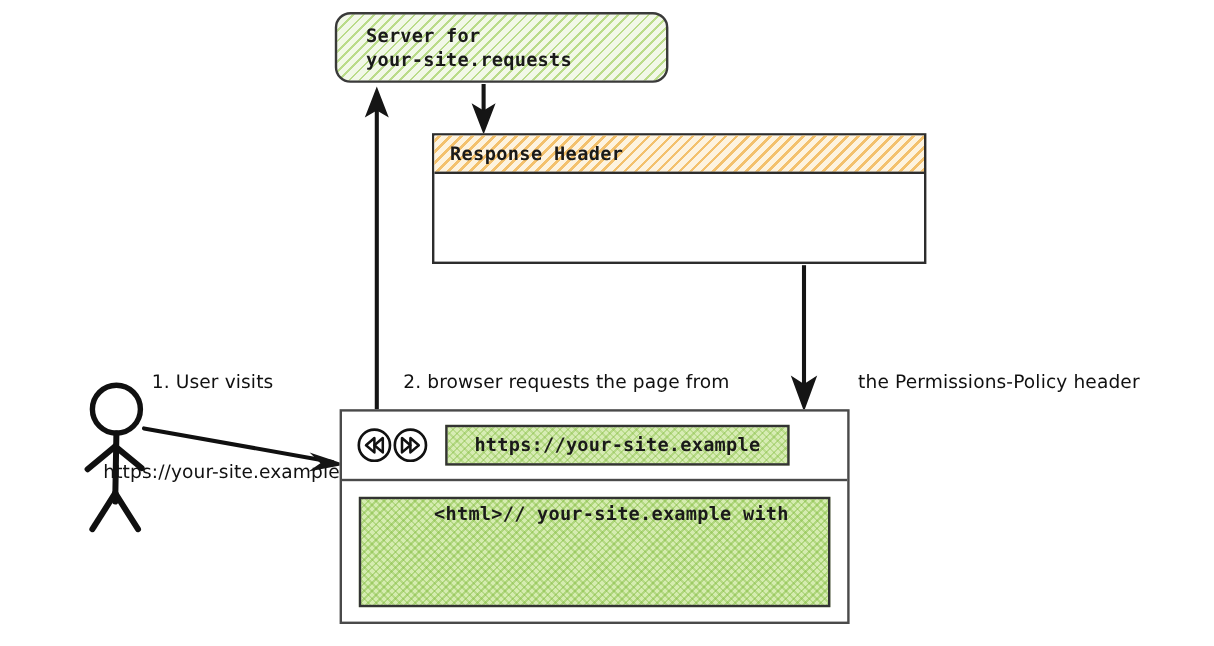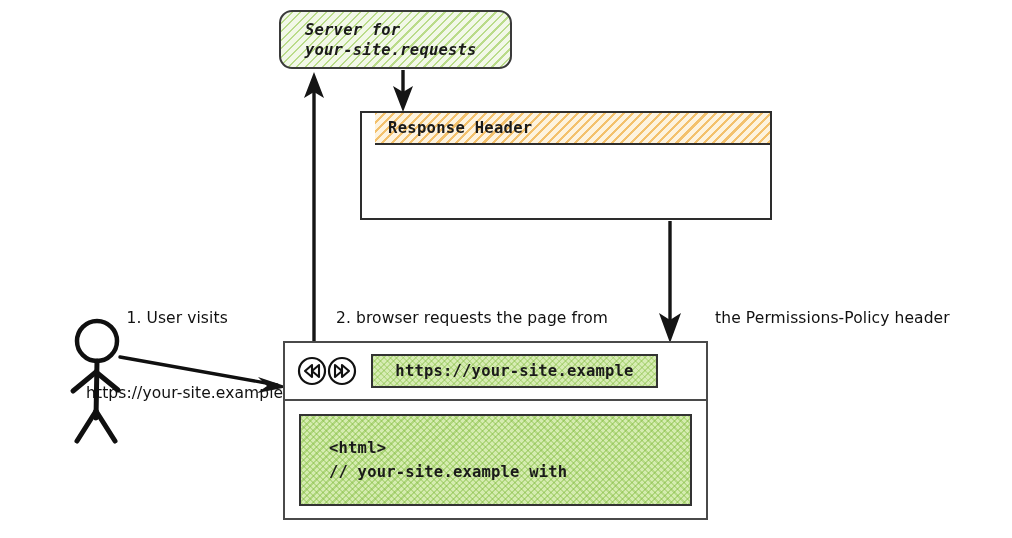--- a/index.html
+++ b/index.html
@@ -16,38 +16,37 @@
     height: 538px;
     background: #ffffff;
     overflow: hidden;
   }
 
   
   #server-box {
     position: absolute;
     left: 279px;
     top: 10px;
-    width: 233px;
+    width: 278px;
     height: 59px;
     box-sizing: border-box;
     border: 2px solid #3a3a3a;
     border-radius: 13px;
     background-color: #f2f8e8;
     background-image: repeating-linear-gradient(
         -45deg,
         rgba(140, 196, 60, 0.55) 0px,
         rgba(140, 196, 60, 0.55) 1.6px,
         rgba(255, 255, 255, 0) 1.6px,
         rgba(255, 255, 255, 0) 6px
     );
     display: flex;
     flex-direction: column;
     justify-content: center;
     padding-left: 24px;
-    font-style: italic;
   }
   .mono {
     font-family: "DejaVu Sans Mono", "Liberation Mono", monospace;
     color: #1a1a1a;
   }
   #server-box .mono {
     font-size: 15.5px;
     line-height: 20px;
     font-weight: 700;
     letter-spacing: 0.2px;
@@ -56,21 +55,20 @@
   
   #response-card {
     position: absolute;
     left: 360px;
     top: 111px;
     width: 412px;
     height: 109px;
     box-sizing: border-box;
     border: 2px solid #2d2d2d;
     background: #ffffff;
-    padding-left: 13px;
   }
   #response-card-header {
     height: 32px;
     box-sizing: border-box;
     border-bottom: 2px solid #2d2d2d;
     background-color: #fdf3df;
     background-image: repeating-linear-gradient(
         -45deg,
         rgba(240, 176, 70, 0.75) 0px,
         rgba(240, 176, 70, 0.75) 2.2px,
@@ -206,21 +204,20 @@
   #page-content {
     width: 393px;
     height: 92px;
     box-sizing: border-box;
     border: 2px solid #333;
     background-color: #d5ecb0;
     background-image:
       repeating-linear-gradient(-45deg, rgba(120,182,50,0.40) 0 1.6px, rgba(0,0,0,0) 1.6px 4.6px),
       repeating-linear-gradient(45deg, rgba(120,182,50,0.34) 0 1.6px, rgba(0,0,0,0) 1.6px 4.6px);
     display: flex;
-    flex-direction: column;
     justify-content: center;
     padding-left: 28px;
   }
   #page-content .mono {
     font-size: 15.5px;
     line-height: 24px;
     font-weight: 700;
     letter-spacing: 0.2px;
   }
 </style>

